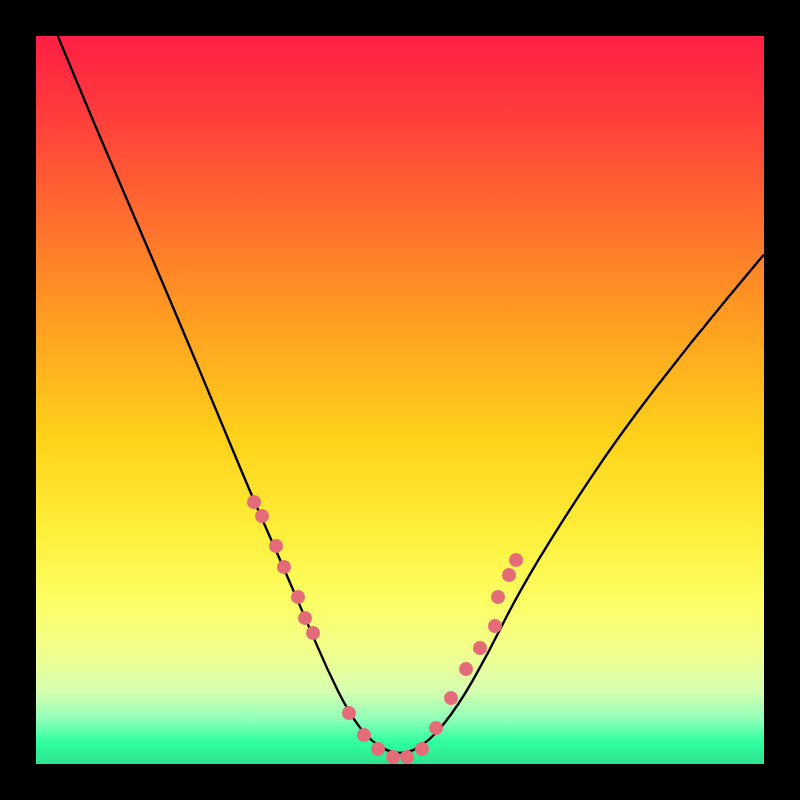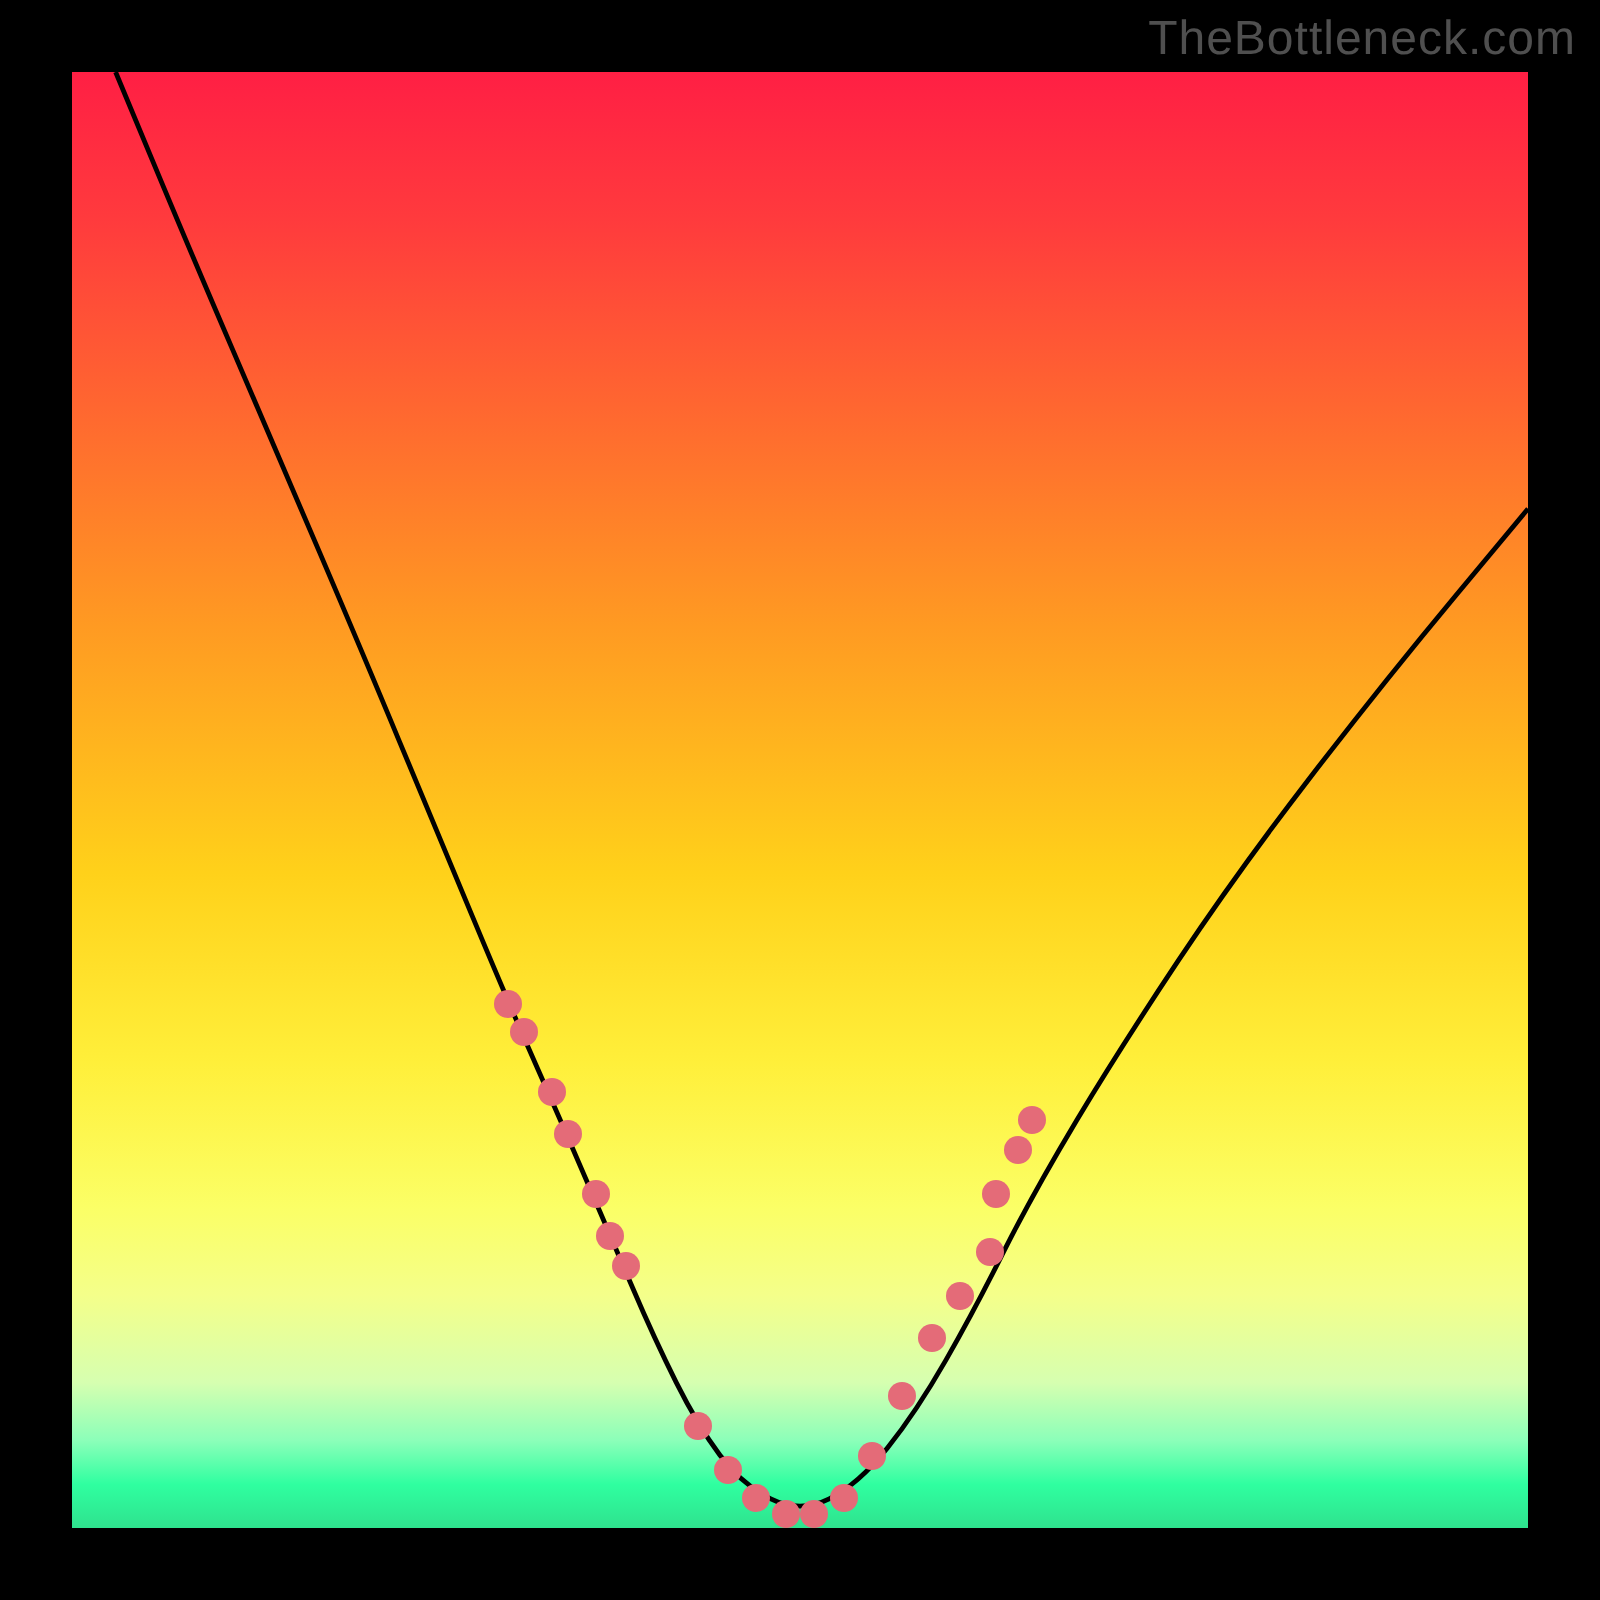--- a/index.html
+++ b/index.html
@@ -60,21 +60,20 @@
     height: 14px;
     border-radius: 50%;
     background: #e46b78;
     transform: translate(-7px, -7px);
   }
 </style>
 </head>
 <body>
 
 <div class="stage">
-  <div class="watermark">TheBottleneck.com</div>
 
   <div class="plot">
     <svg class="curve" viewBox="0 0 728 728" preserveAspectRatio="none">
       <path id="curvePath" fill="none" stroke-width="2.4" d="M 21.8 0.0 Q 21.8 0.0 40.0 43.7 Q 58.2 87.4 80.1 138.3 Q 101.9 189.3 123.8 240.2 Q 145.6 291.2 163.8 334.9 Q 182.0 378.6 200.2 422.2 Q 218.4 465.9 233.0 498.7 Q 247.5 531.4 258.4 556.9 Q 269.4 582.4 280.3 607.9 Q 291.2 633.4 302.1 655.2 Q 313.0 677.0 324.0 691.6 Q 334.9 706.2 349.4 713.4 Q 364.0 720.7 378.6 713.4 Q 393.1 706.2 407.7 688.0 Q 422.2 669.8 436.8 644.3 Q 451.4 618.8 465.9 589.7 Q 480.5 560.6 502.3 524.2 Q 524.2 487.8 553.3 444.1 Q 582.4 400.4 618.8 353.1 Q 655.2 305.8 691.6 262.1 T 728.0 218.4" stroke="#000000"></path>
     </svg>
     <div id="dots">
         <div class="dot" style="left: 218.4px; top: 465.92px; background: rgb(228, 107, 120);"></div>
         <div class="dot" style="left: 225.68px; top: 480.48px; background: rgb(228, 107, 120);"></div>
         <div class="dot" style="left: 240.24px; top: 509.6px; background: rgb(228, 107, 120);"></div>
         <div class="dot" style="left: 247.52px; top: 531.44px; background: rgb(228, 107, 120);"></div>

